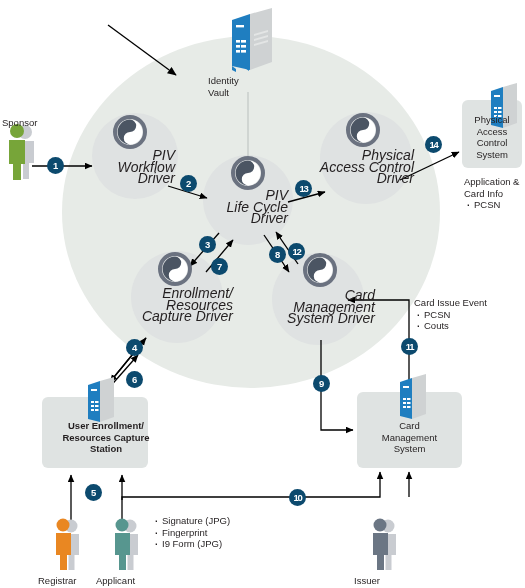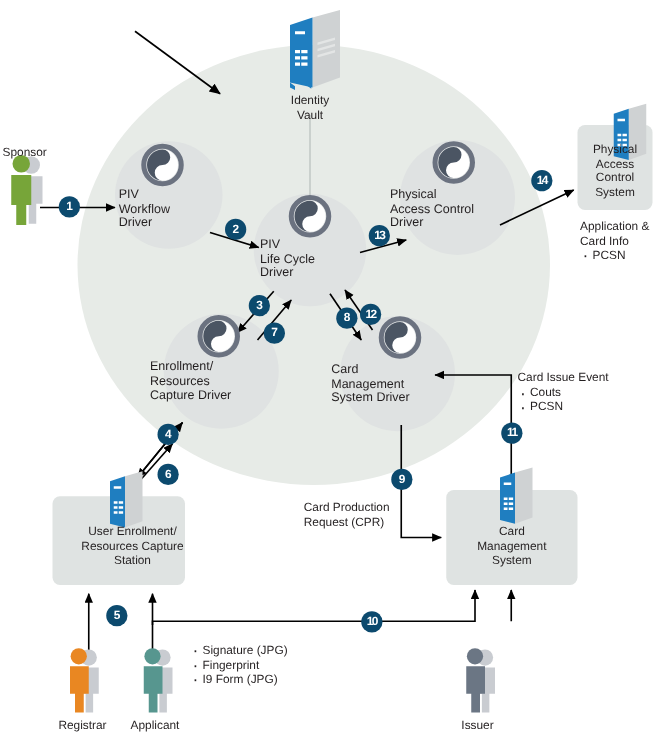--- a/index.html
+++ b/index.html
@@ -2,24 +2,24 @@
 <html><head>
 <meta charset="utf-8">
 <style>
   html,body{margin:0;padding:0;background:#ffffff;}
   body{width:525px;height:588px;position:relative;overflow:hidden;
        font-family:"Liberation Sans","DejaVu Sans",sans-serif;color:#231f20;}
   #stage{position:absolute;left:0;top:0;width:525px;height:588px;}
   svg.layer{position:absolute;left:0;top:0;width:525px;height:588px;pointer-events:none;}
 
   .txt{position:absolute;}
-  .ctr{text-align:center;}
+  .ctr{}
   .lbl{font-size:9.5px;line-height:11.5px;color:#231f20;}
   .bold{font-weight:bold;}
-  .drv-label{font-size:10px;line-height:11.5px;text-align:left;color:#231f20;}
+  .drv-label{font-size:14px;line-height:11.5px;text-align:right;color:#231f20;font-style:italic;}
   .box-label{font-size:9.5px;line-height:11.5px;text-align:center;color:#231f20;}
 
   ul.bul{margin:0;padding:0;list-style:none;}
   ul.bul li{font-size:9.5px;line-height:11.5px;position:relative;padding-left:10px;}
   ul.bul li:before{content:"\00b7";position:absolute;left:2px;top:-1px;font-size:14px;line-height:12px;}
 
   .bigcircle{position:absolute;border-radius:50%;background:#e7ebe7;}
   .drvcircle{position:absolute;border-radius:50%;background:#dfe2e2;}
   .rbox{position:absolute;background:#dfe3e2;border-radius:6px;}
 
@@ -245,31 +245,27 @@
     <div class="lbl">Application &amp;</div>
     <div class="lbl">Card Info</div>
     <ul class="bul">
       <li>PCSN</li>
     </ul>
   </div>
 
   <div class="txt" style="left:414px;top:297px;width:110px;">
     <div class="lbl">Card Issue Event</div>
     <ul class="bul">
+      <li>PCSN</li>
       <li>Couts</li>
-      <li>PCSN</li>
     </ul>
   </div>
 
-  <div class="txt" style="left:243px;top:401px;width:100px;">
-    <div class="lbl">Card Production</div>
-    <div class="lbl">Request (CPR)</div>
-  </div>
-
-  <div class="txt box-label" style="left:42px;top:420px;width:128px;">
+
+  <div class="txt box-label" style="left:42px;top:420px;width:128px;font-weight:bold;">
     <div>User Enrollment/</div>
     <div>Resources Capture</div>
     <div>Station</div>
   </div>
 
   <div class="txt box-label" style="left:357px;top:420px;width:105px;">
     <div>Card</div>
     <div>Management</div>
     <div>System</div>
   </div>

